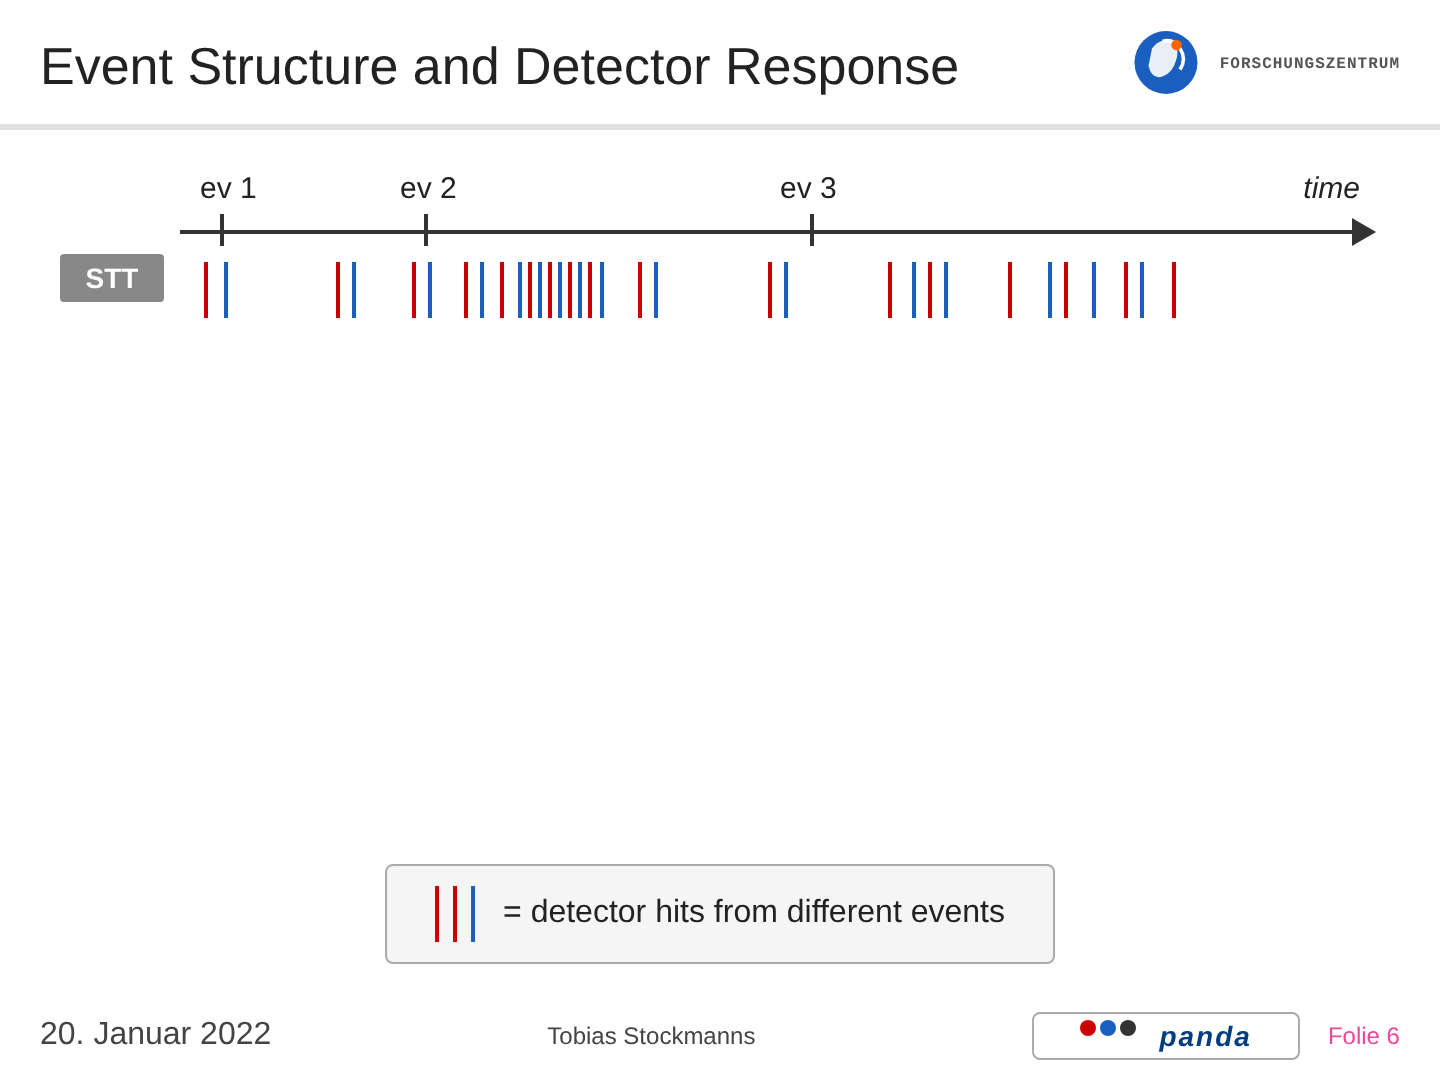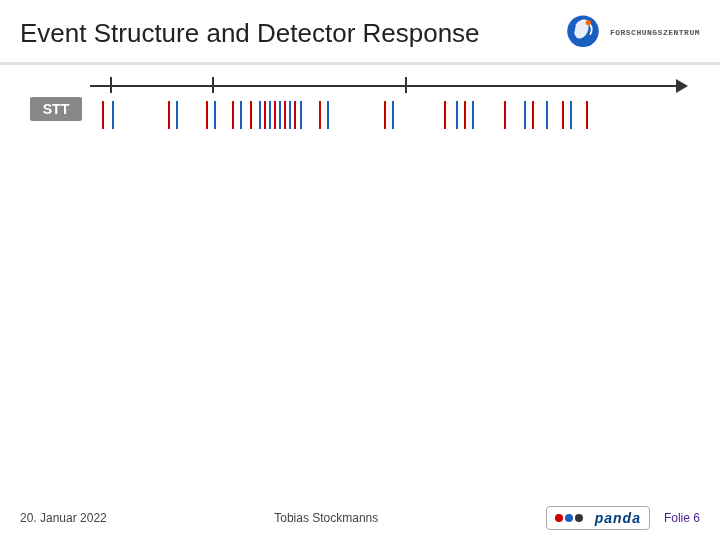--- a/index.html
+++ b/index.html
@@ -208,38 +208,38 @@
       bottom: 10px;
       left: 0;
       right: 0;
       display: flex;
       align-items: center;
       justify-content: space-between;
       padding: 0 20px;
     }
 
     .footer-date {
-      font-size: 12px;
+      font-size: 16px;
       color: #444;
     }
     .footer-author {
       font-size: 12px;
       color: #444;
     }
     .footer-slide {
       font-size: 12px;
-      color: #4c1d95;
+      color: #ec4899;
     }
 
     .panda-box {
       border: 1.5px solid #aaa;
       border-radius: 4px;
-      padding: 3px 8px;
-      display: flex;
-      align-items: center;
+      padding: 3px 23px;
+      display: flex;
+      align-items: flex-start;
       gap: 12px;
     }
 
     .panda-dots {
       display: flex;
       gap: 2px;
       align-items: center;
     }
 
     .panda-dot {
@@ -271,20 +271,26 @@
         <circle cx="30" cy="12" r="3" fill="#ff6600"></circle>
       </svg>
       <div class="logo-text">
         <div class="sub">FORSCHUNGSZENTRUM</div>
       </div>
     </div>
   </div>
 
   <div class="content">
 
+    <div class="event-labels">
+      <span class="event-label ev1-label">ev 1</span>
+      <span class="event-label ev2-label">ev 2</span>
+      <span class="event-label ev3-label">ev 3</span>
+      <span class="event-label time-label">time</span>
+    </div>
 
     <div class="timeline-arrow-container">
 
       <div class="ev-tick" style="left:80px;"></div>
       <div class="ev-tick" style="left:182px;"></div>
       <div class="ev-tick" style="left:375px;"></div>
       <div class="timeline-line"></div>
       <div class="timeline-arrowhead"></div>
     </div>
 
@@ -331,20 +337,28 @@
         <div class="hit red" style="left:438px;"></div>
         <div class="hit blue" style="left:452px;"></div>
         <div class="hit red" style="left:468px;"></div>
         <div class="hit blue" style="left:476px;"></div>
         <div class="hit red" style="left:492px;"></div>
       </div>
     </div>
 
   </div>
 
+  <div class="legend-box">
+    <div class="legend-hits">
+      <div class="legend-hit" style="background:#cc0000;"></div>
+      <div class="legend-hit" style="background:#cc0000; margin-left:4px;"></div>
+      <div class="legend-hit" style="background:#1a5fbf; margin-left:4px;"></div>
+    </div>
+    <span class="legend-text">= detector hits from different events</span>
+  </div>
 
   <div class="footer">
     <span class="footer-date">20. Januar 2022</span>
     <span class="footer-author">Tobias Stockmanns</span>
     <div style="display:flex; align-items:center; gap:14px;">
 
       <div class="panda-box">
         <div class="panda-dots">
           <div class="panda-dot" style="background:#cc0000;"></div>
           <div class="panda-dot" style="background:#1a5fbf;"></div>

